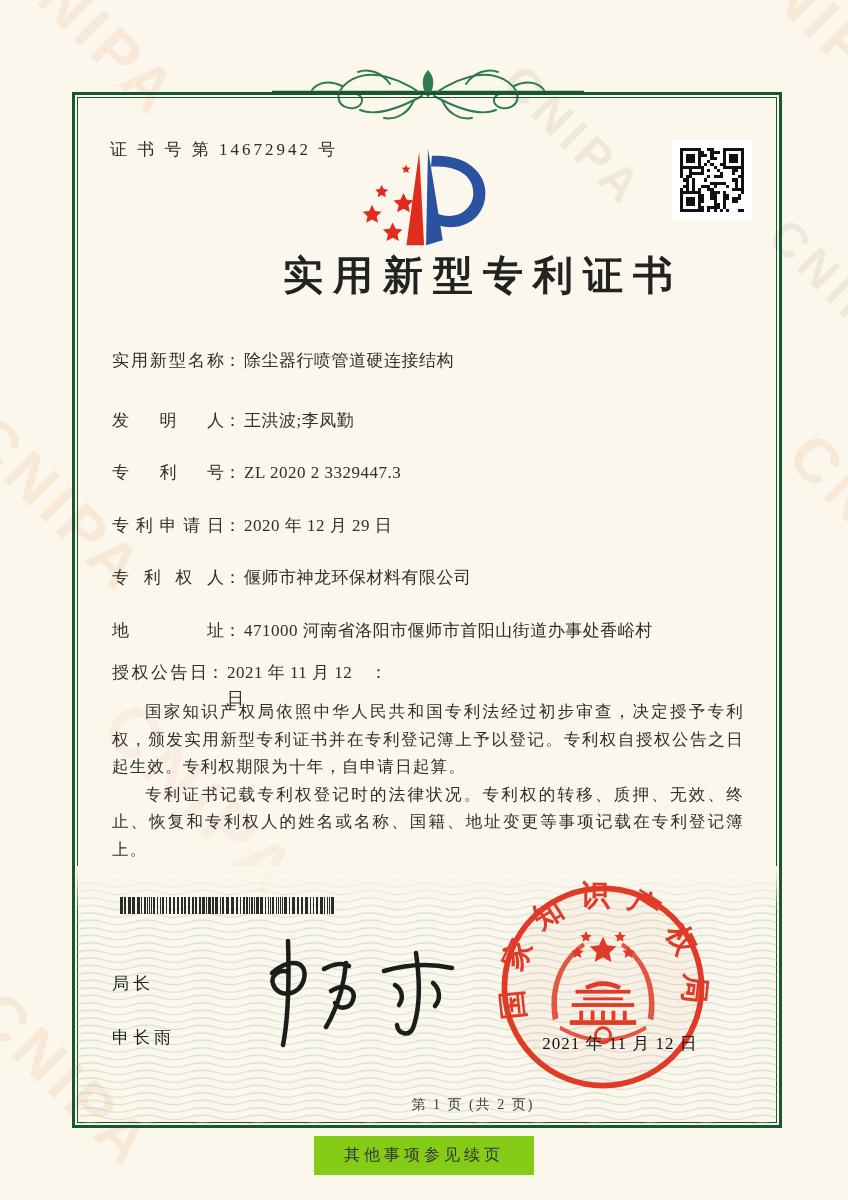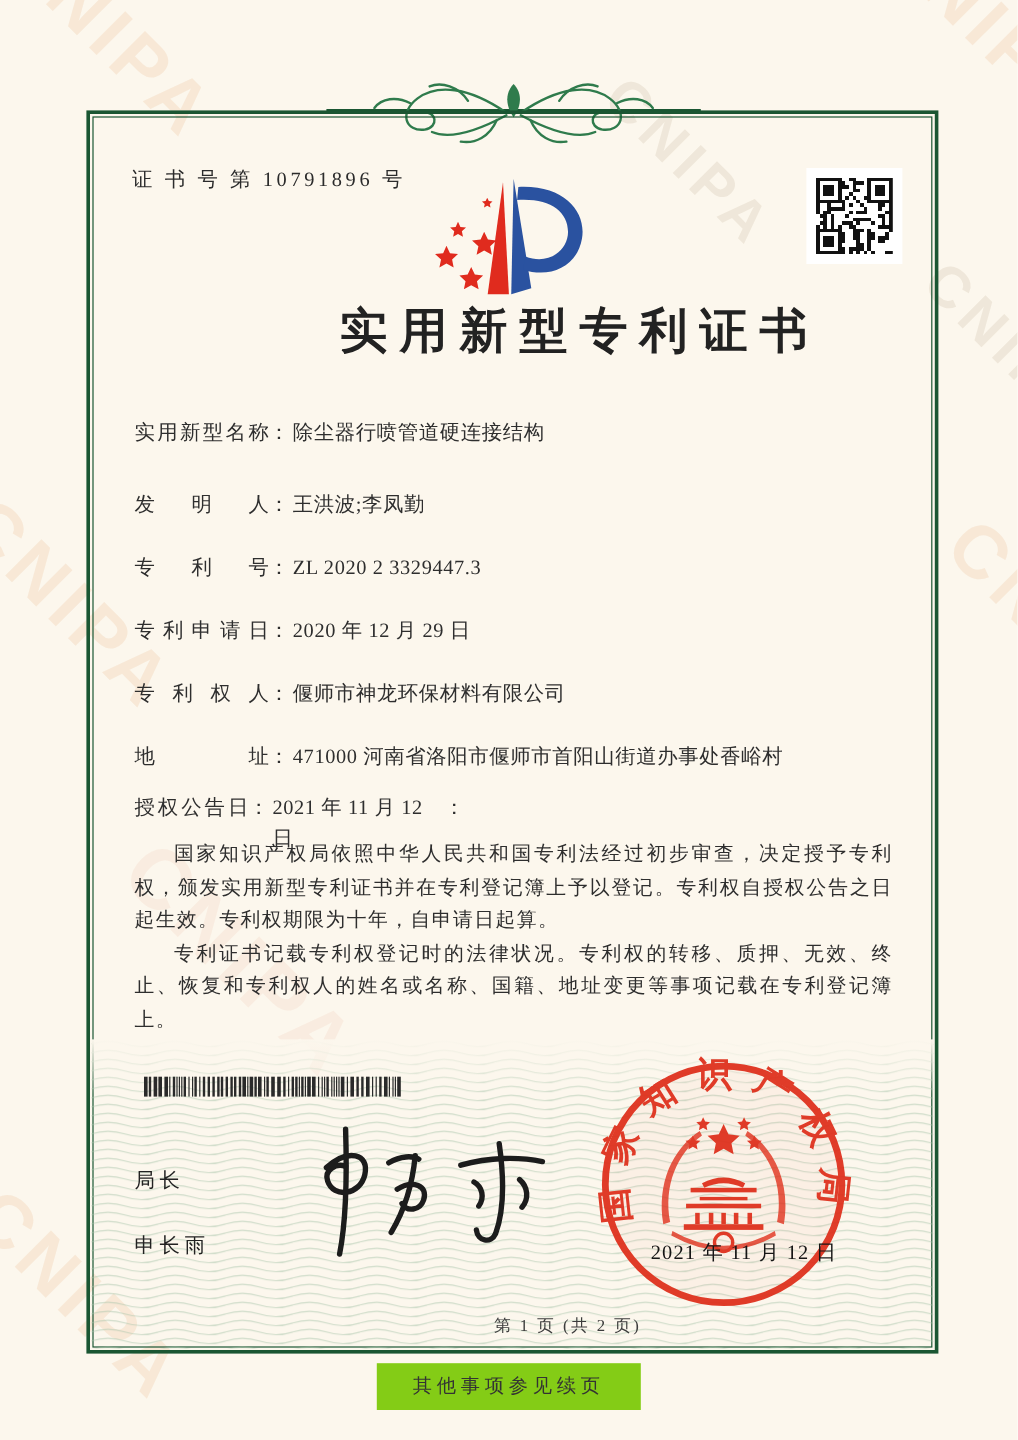--- a/index.html
+++ b/index.html
@@ -129,21 +129,21 @@
       </pattern>
       <linearGradient id="fade" x1="0" y1="0" x2="0" y2="1">
         <stop offset="0" stop-color="#fcf7ed" stop-opacity="1"></stop>
         <stop offset="1" stop-color="#fcf7ed" stop-opacity="0"></stop>
       </linearGradient>
     </defs>
     <rect width="702" height="258" fill="url(#wv)" opacity="0.55"></rect>
     <rect width="702" height="46" fill="url(#fade)"></rect>
   </svg>
 
-  <div class="cert-no">证 书 号 第 10791896 号</div>
+  <div class="cert-no">证 书 号 第 14672942 号</div>
 
   <svg class="logo" viewBox="0 0 145 110">
     <g fill="#e02b1e">
       <path d="M52,26 l2.2,4.6 5,.6 -3.7,3.4 1,4.9 -4.5,-2.5 -4.4,2.5 1,-4.9 -3.8,-3.4 5,-.6z" transform="scale(0.62) translate(28,8)"></path>
       <path d="M29,44 l2.6,5.4 5.9,.7 -4.4,4 1.2,5.8 -5.3,-2.9 -5.2,2.9 1.2,-5.8 -4.4,-4 5.9,-.7z" transform="scale(0.8) translate(2,8)"></path>
       <path d="M47,50 l3.2,6.6 7.2,.9 -5.3,4.9 1.4,7.1 -6.5,-3.6 -6.4,3.6 1.5,-7.1 -5.4,-4.9 7.3,-.9z"></path>
       <path d="M15,62 l3,6.2 6.8,.8 -5,4.6 1.3,6.7 -6.1,-3.4 -6,3.4 1.4,-6.7 -5.1,-4.6 6.9,-.8z"></path>
       <path d="M36,80 l3.1,6.4 7,.8 -5.2,4.8 1.4,6.9 -6.3,-3.5 -6.2,3.5 1.4,-6.9 -5.2,-4.8 7,-.8z"></path>
       <polygon points="63,8 50,103 68,103"></polygon>
     </g>

